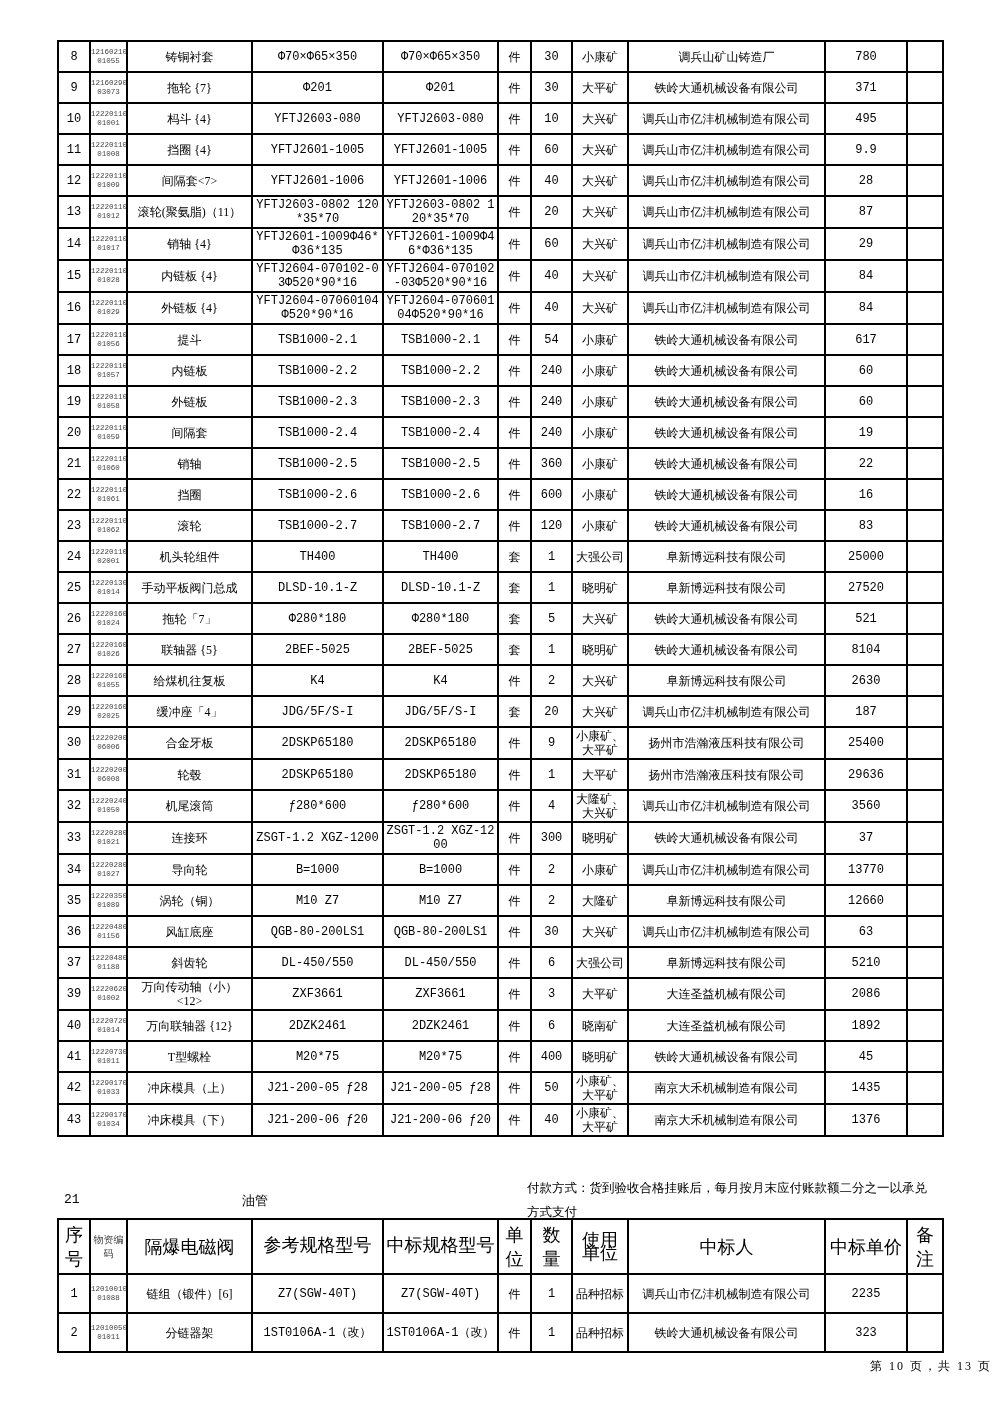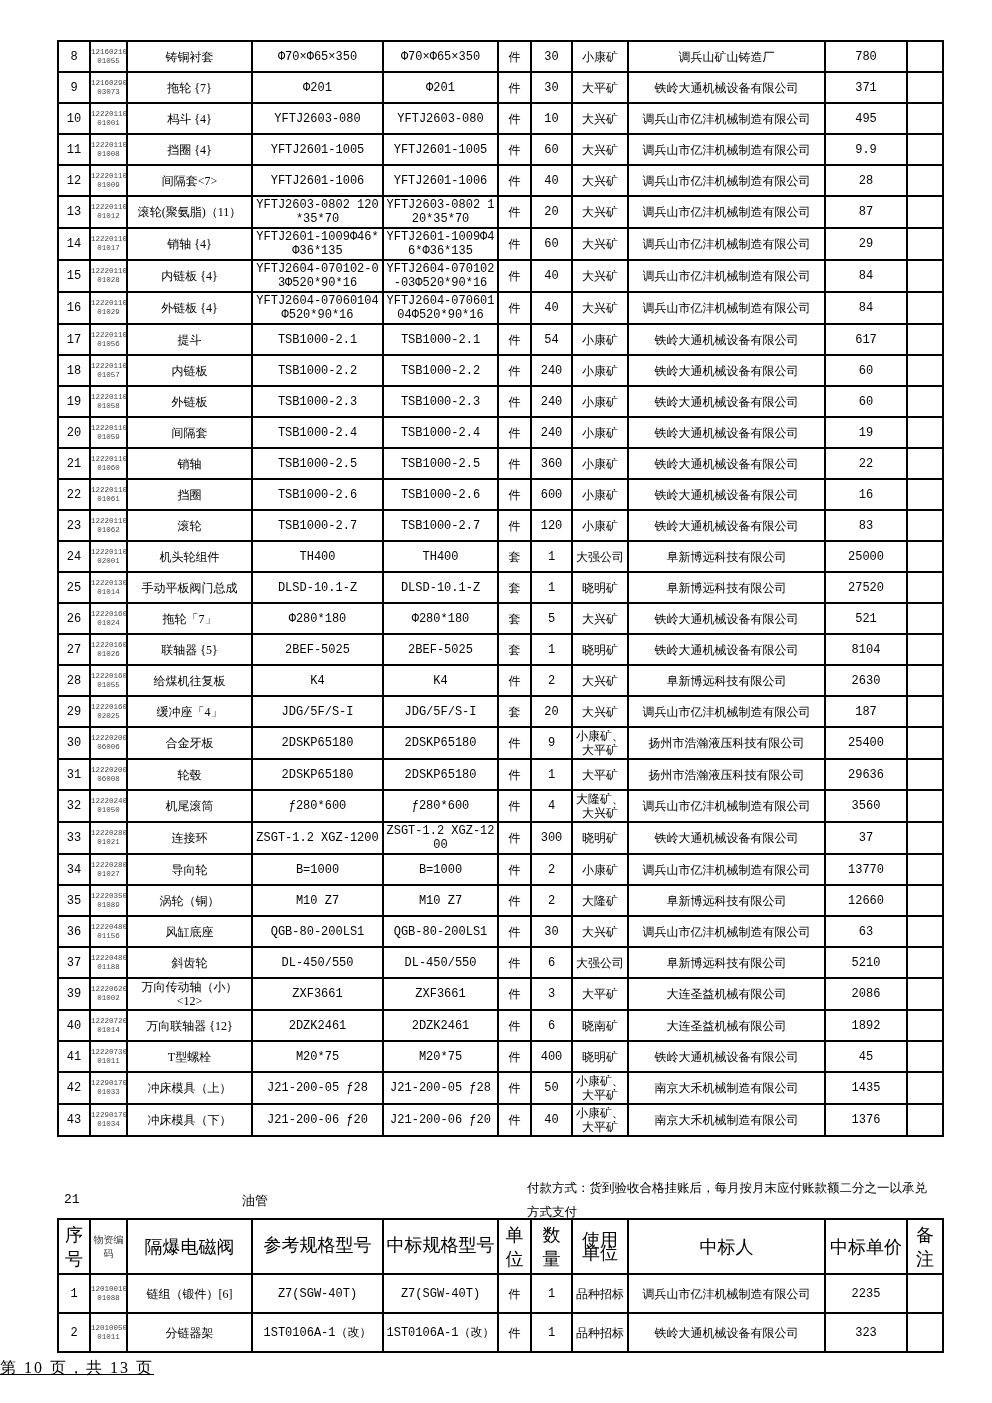--- a/index.html
+++ b/index.html
@@ -34,22 +34,22 @@
   .col-qty,.col-price{font-family:"Liberation Mono","DejaVu Sans Mono",monospace;font-size:11.5px;}
   .col-user{font-size:11.5px;line-height:13px;}
   .col-winner{font-size:12.5px;}
   .note{
     position:absolute;left:527px;top:1176px;width:400px;
     font-size:12.5px;line-height:24px;white-space:pre-line;text-align:left;
   }
   .section-number{position:absolute;left:64px;top:1192px;font-size:13px;
     font-family:"Liberation Mono","DejaVu Sans Mono",monospace;}
   .section-title{position:absolute;left:222px;top:1192px;font-size:13px;margin-left:20px;}
-  .footer{position:absolute;left:0;right:0;top:1358px;text-align:left;
-    font-size:16px;letter-spacing:2px;text-decoration:underline;}
+  .footer{position:absolute;left:0;right:0;top:1358px;text-align:right;
+    font-size:12px;letter-spacing:2px;}
 </style>
 </head>
 <body>
 
 <div class="page">
 
   <table class="tbl main">
     <colgroup>
       <col style="width:32px">
         <col style="width:37px">

